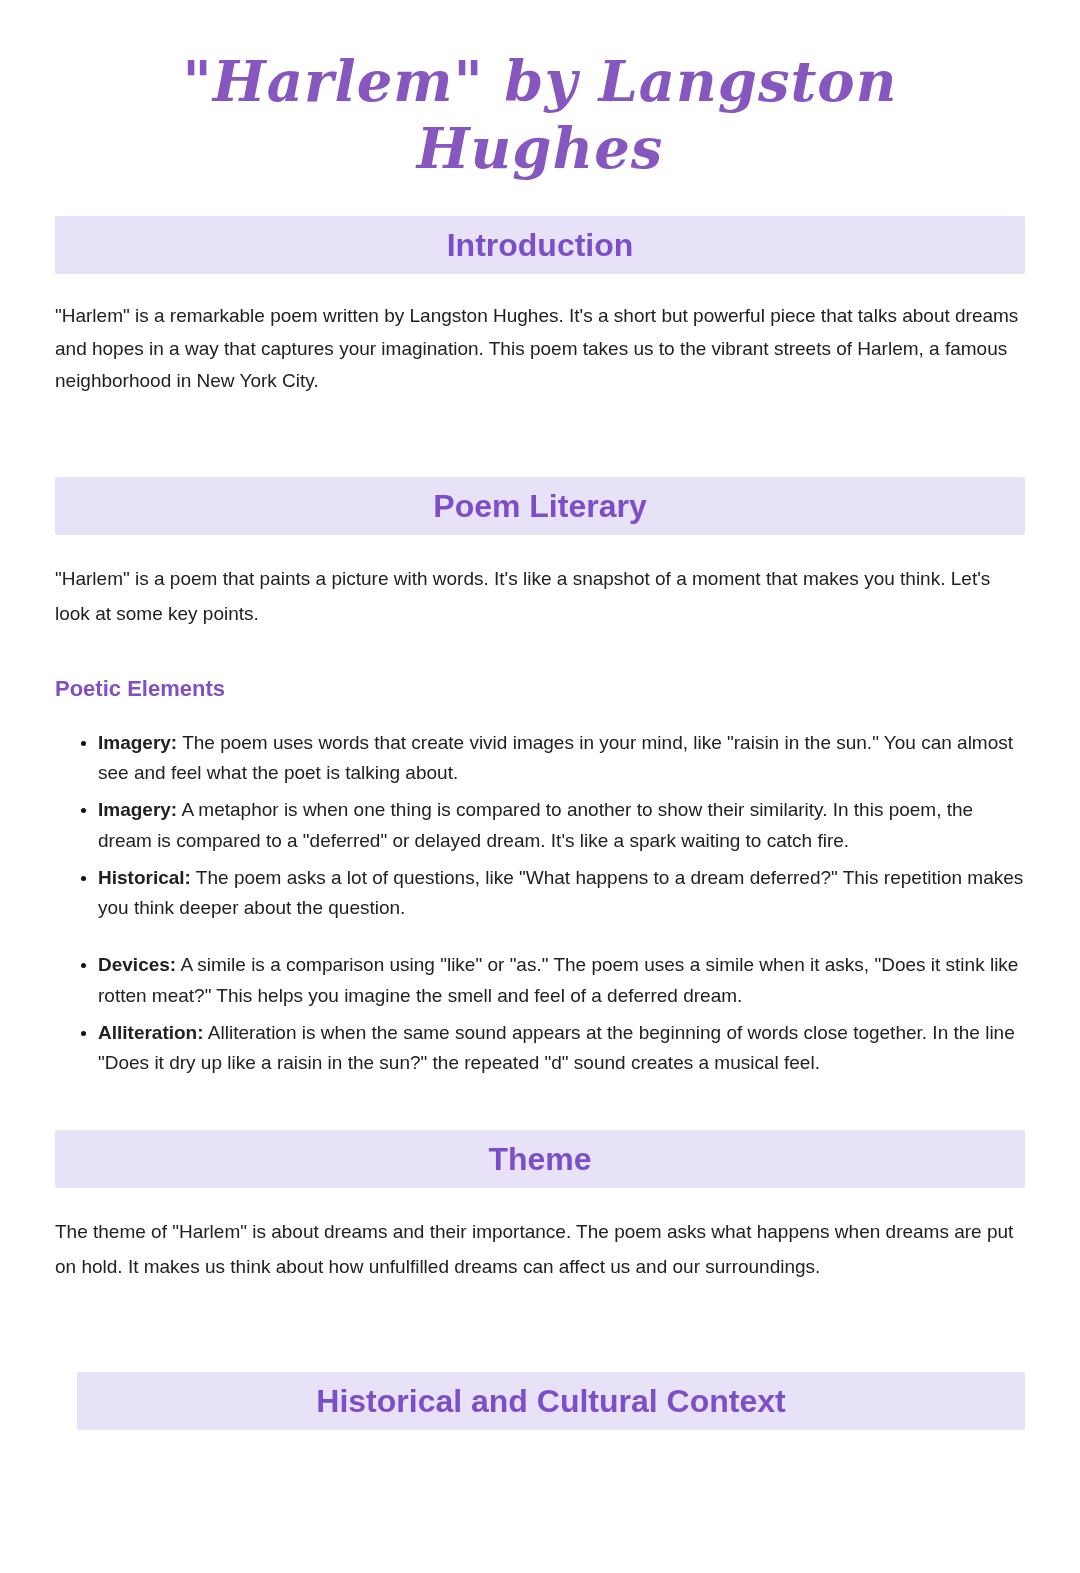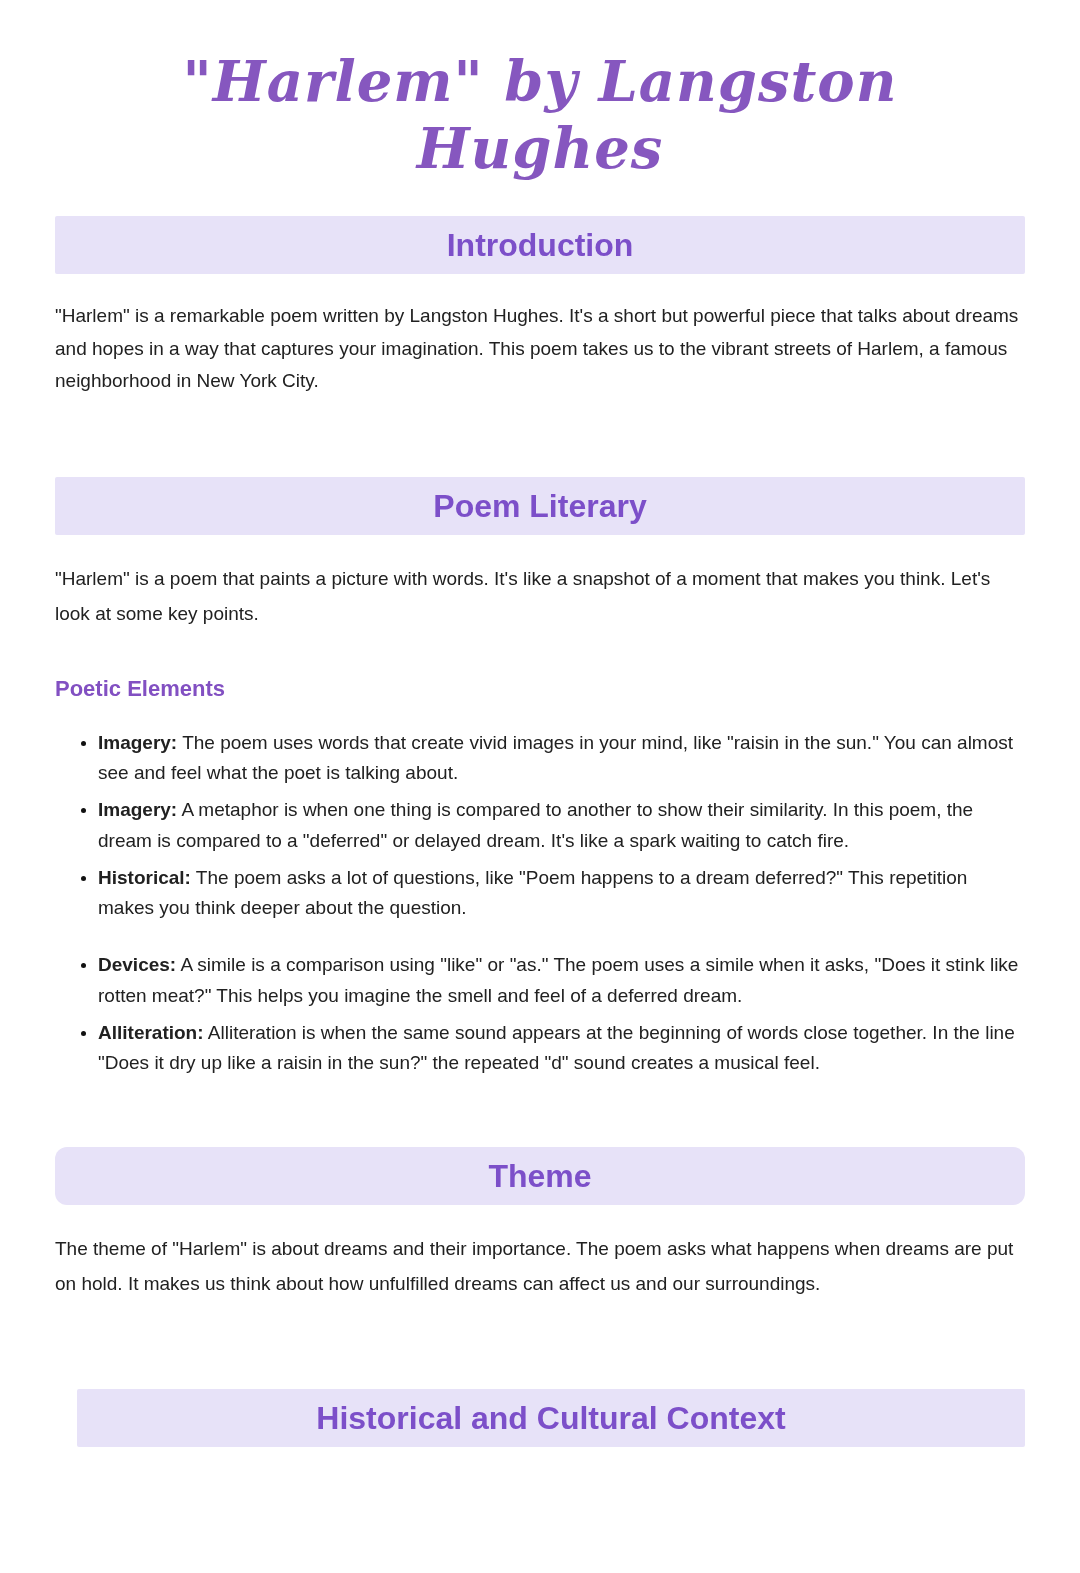--- a/index.html
+++ b/index.html
@@ -38,21 +38,21 @@
     align-items: center;
     justify-content: center;
     border-radius: 2px;
   }
   .section-bar .bar-label {
     font-size: 32px;
     font-weight: 700;
     color: #7c4fc9;
   }
   .gap-xl { margin-top: 80px; }
-  .gap-theme { margin-top: 68px; border-radius: 12px; }
+  .gap-theme { margin-top: 51px; }
   .gap-hist { margin-top: 88px; margin-left: 22px; }
   .body-text {
     margin: 26px 0 0 0;
     font-size: 19px;
     line-height: 1.7;
     color: #212121;
   }
   .body-text.loose {
     line-height: 1.85;
   }
@@ -102,21 +102,21 @@
 
     <h2 class="subheading">Poetic Elements</h2>
     <ul class="bullet-list">
       <li>
         <span class="term">Imagery:</span><span> The poem uses words that create vivid images in your mind, like "raisin in the sun." You can almost see and feel what the poet is talking about.</span>
       </li>
       <li>
         <span class="term">Imagery:</span><span> A metaphor is when one thing is compared to another to show their similarity. In this poem, the dream is compared to a "deferred" or delayed dream. It's like a spark waiting to catch fire.</span>
       </li>
       <li>
-        <span class="term">Historical:</span><span> The poem asks a lot of questions, like "Poem happens to a dream deferred?" This repetition makes you think deeper about the question.</span>
+        <span class="term">Historical:</span><span> The poem asks a lot of questions, like "What happens to a dream deferred?" This repetition makes you think deeper about the question.</span>
       </li>
     </ul>
 
     <ul class="bullet-list">
       <li>
         <span class="term">Devices:</span><span> A simile is a comparison using "like" or "as." The poem uses a simile when it asks, "Does it stink like rotten meat?" This helps you imagine the smell and feel of a deferred dream.</span>
       </li>
       <li>
         <span class="term">Alliteration:</span><span> Alliteration is when the same sound appears at the beginning of words close together. In the line "Does it dry up like a raisin in the sun?" the repeated "d" sound creates a musical feel.</span>
       </li>

